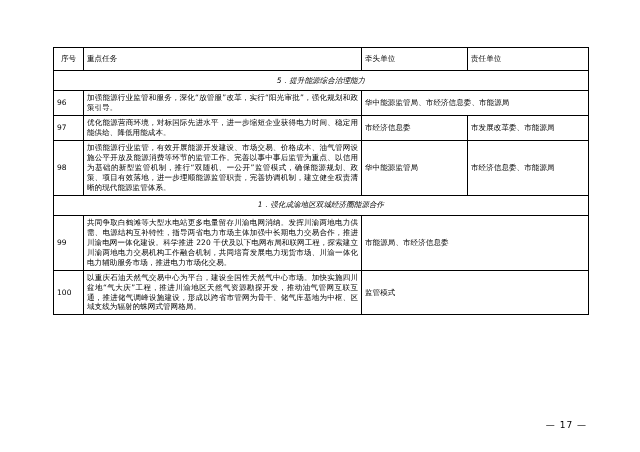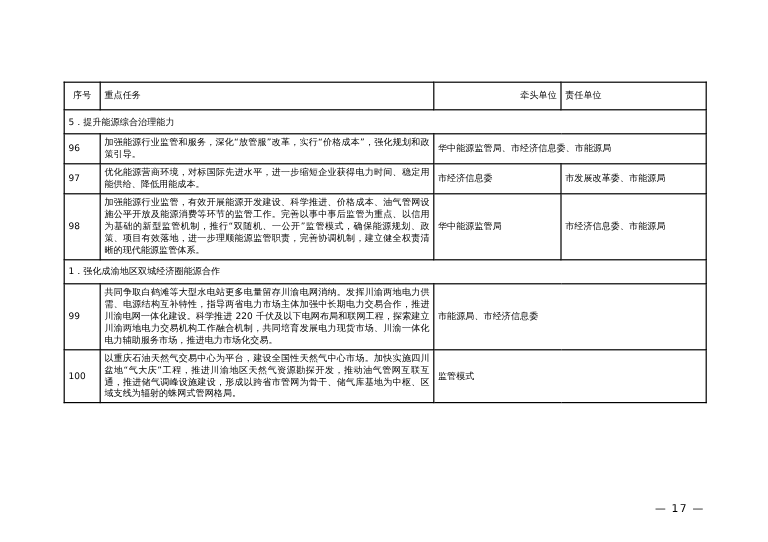--- a/index.html
+++ b/index.html
@@ -17,53 +17,54 @@
   }
   .page {
     position: absolute;
     left: 0; top: 0;
     width: 640px;
     height: 452px;
   }
   table.doc-table {
     position: absolute;
     left: 53px;
-    top: 68px;
+    top: 47px;
     width: 535px;
     border-collapse: collapse;
     table-layout: fixed;
     padding-left: 32px;
   }
   table.doc-table td, table.doc-table th {
     border: 1px solid #000000;
     padding: 2px 3px;
     font-size: 7.5px;
     line-height: 1.33;
     vertical-align: middle;
     font-weight: normal;
     letter-spacing: 0.1px;
   }
   .c-seq { width: 30px; text-align: center; }
   .c-task { width: 278px; }
-  .c-lead { width: 106px; text-align: right; }
+  .c-lead { width: 106px; text-align: left; }
   .c-resp { width: 121px; }
   thead td {
     text-align: left;
     height: 18px;
     font-size: 8px;
   }
   td.body-text {
     text-align: justify;
     text-justify: inter-ideograph;
     vertical-align: middle;
   }
   td.section-head {
-    text-align: left;
+    text-align: center;
     padding-left: 5px;
     height: 15px;
+    font-style: italic;
   }
   td.center-mid { text-align: left; vertical-align: middle; }
   .page-number {
     position: absolute;
     right: 53px;
     bottom: 22px;
     font-size: 9px;
     letter-spacing: 1px;
   }
 </style>
@@ -88,34 +89,34 @@
       </tr>
     </thead>
     <tbody>
 
       <tr>
         <td class="section-head" colspan="4">5．提升能源综合治理能力</td>
       </tr>
 
       <tr>
         <td class="c-seq center-mid">96</td>
-        <td class="c-task body-text">加强能源行业监管和服务，深化“放管服”改革，实行“价格成本”，强化规划和政策引导。</td>
+        <td class="c-task body-text">加强能源行业监管和服务，深化“放管服”改革，实行“阳光审批”，强化规划和政策引导。</td>
         <td class="c-lead center-mid" colspan="2">华中能源监管局、市经济信息委、市能源局</td>
       </tr>
 
       <tr>
         <td class="c-seq center-mid">97</td>
         <td class="c-task body-text">优化能源营商环境，对标国际先进水平，进一步缩短企业获得电力时间、稳定用能供给、降低用能成本。</td>
         <td class="c-lead center-mid">市经济信息委</td>
         <td class="c-resp center-mid">市发展改革委、市能源局</td>
       </tr>
 
       <tr>
         <td class="c-seq center-mid">98</td>
-        <td class="c-task body-text">加强能源行业监管，有效开展能源开发建设、科学推进、价格成本、油气管网设施公平开放及能源消费等环节的监管工作。完善以事中事后监管为重点、以信用为基础的新型监管机制，推行“双随机、一公开”监管模式，确保能源规划、政策、项目有效落地，进一步理顺能源监管职责，完善协调机制，建立健全权责清晰的现代能源监管体系。</td>
+        <td class="c-task body-text">加强能源行业监管，有效开展能源开发建设、市场交易、价格成本、油气管网设施公平开放及能源消费等环节的监管工作。完善以事中事后监管为重点、以信用为基础的新型监管机制，推行“双随机、一公开”监管模式，确保能源规划、政策、项目有效落地，进一步理顺能源监管职责，完善协调机制，建立健全权责清晰的现代能源监管体系。</td>
         <td class="c-lead center-mid">华中能源监管局</td>
         <td class="c-resp center-mid">市经济信息委、市能源局</td>
       </tr>
 
 
       <tr>
         <td class="section-head" colspan="4">1．强化成渝地区双城经济圈能源合作</td>
       </tr>
 
       <tr>

